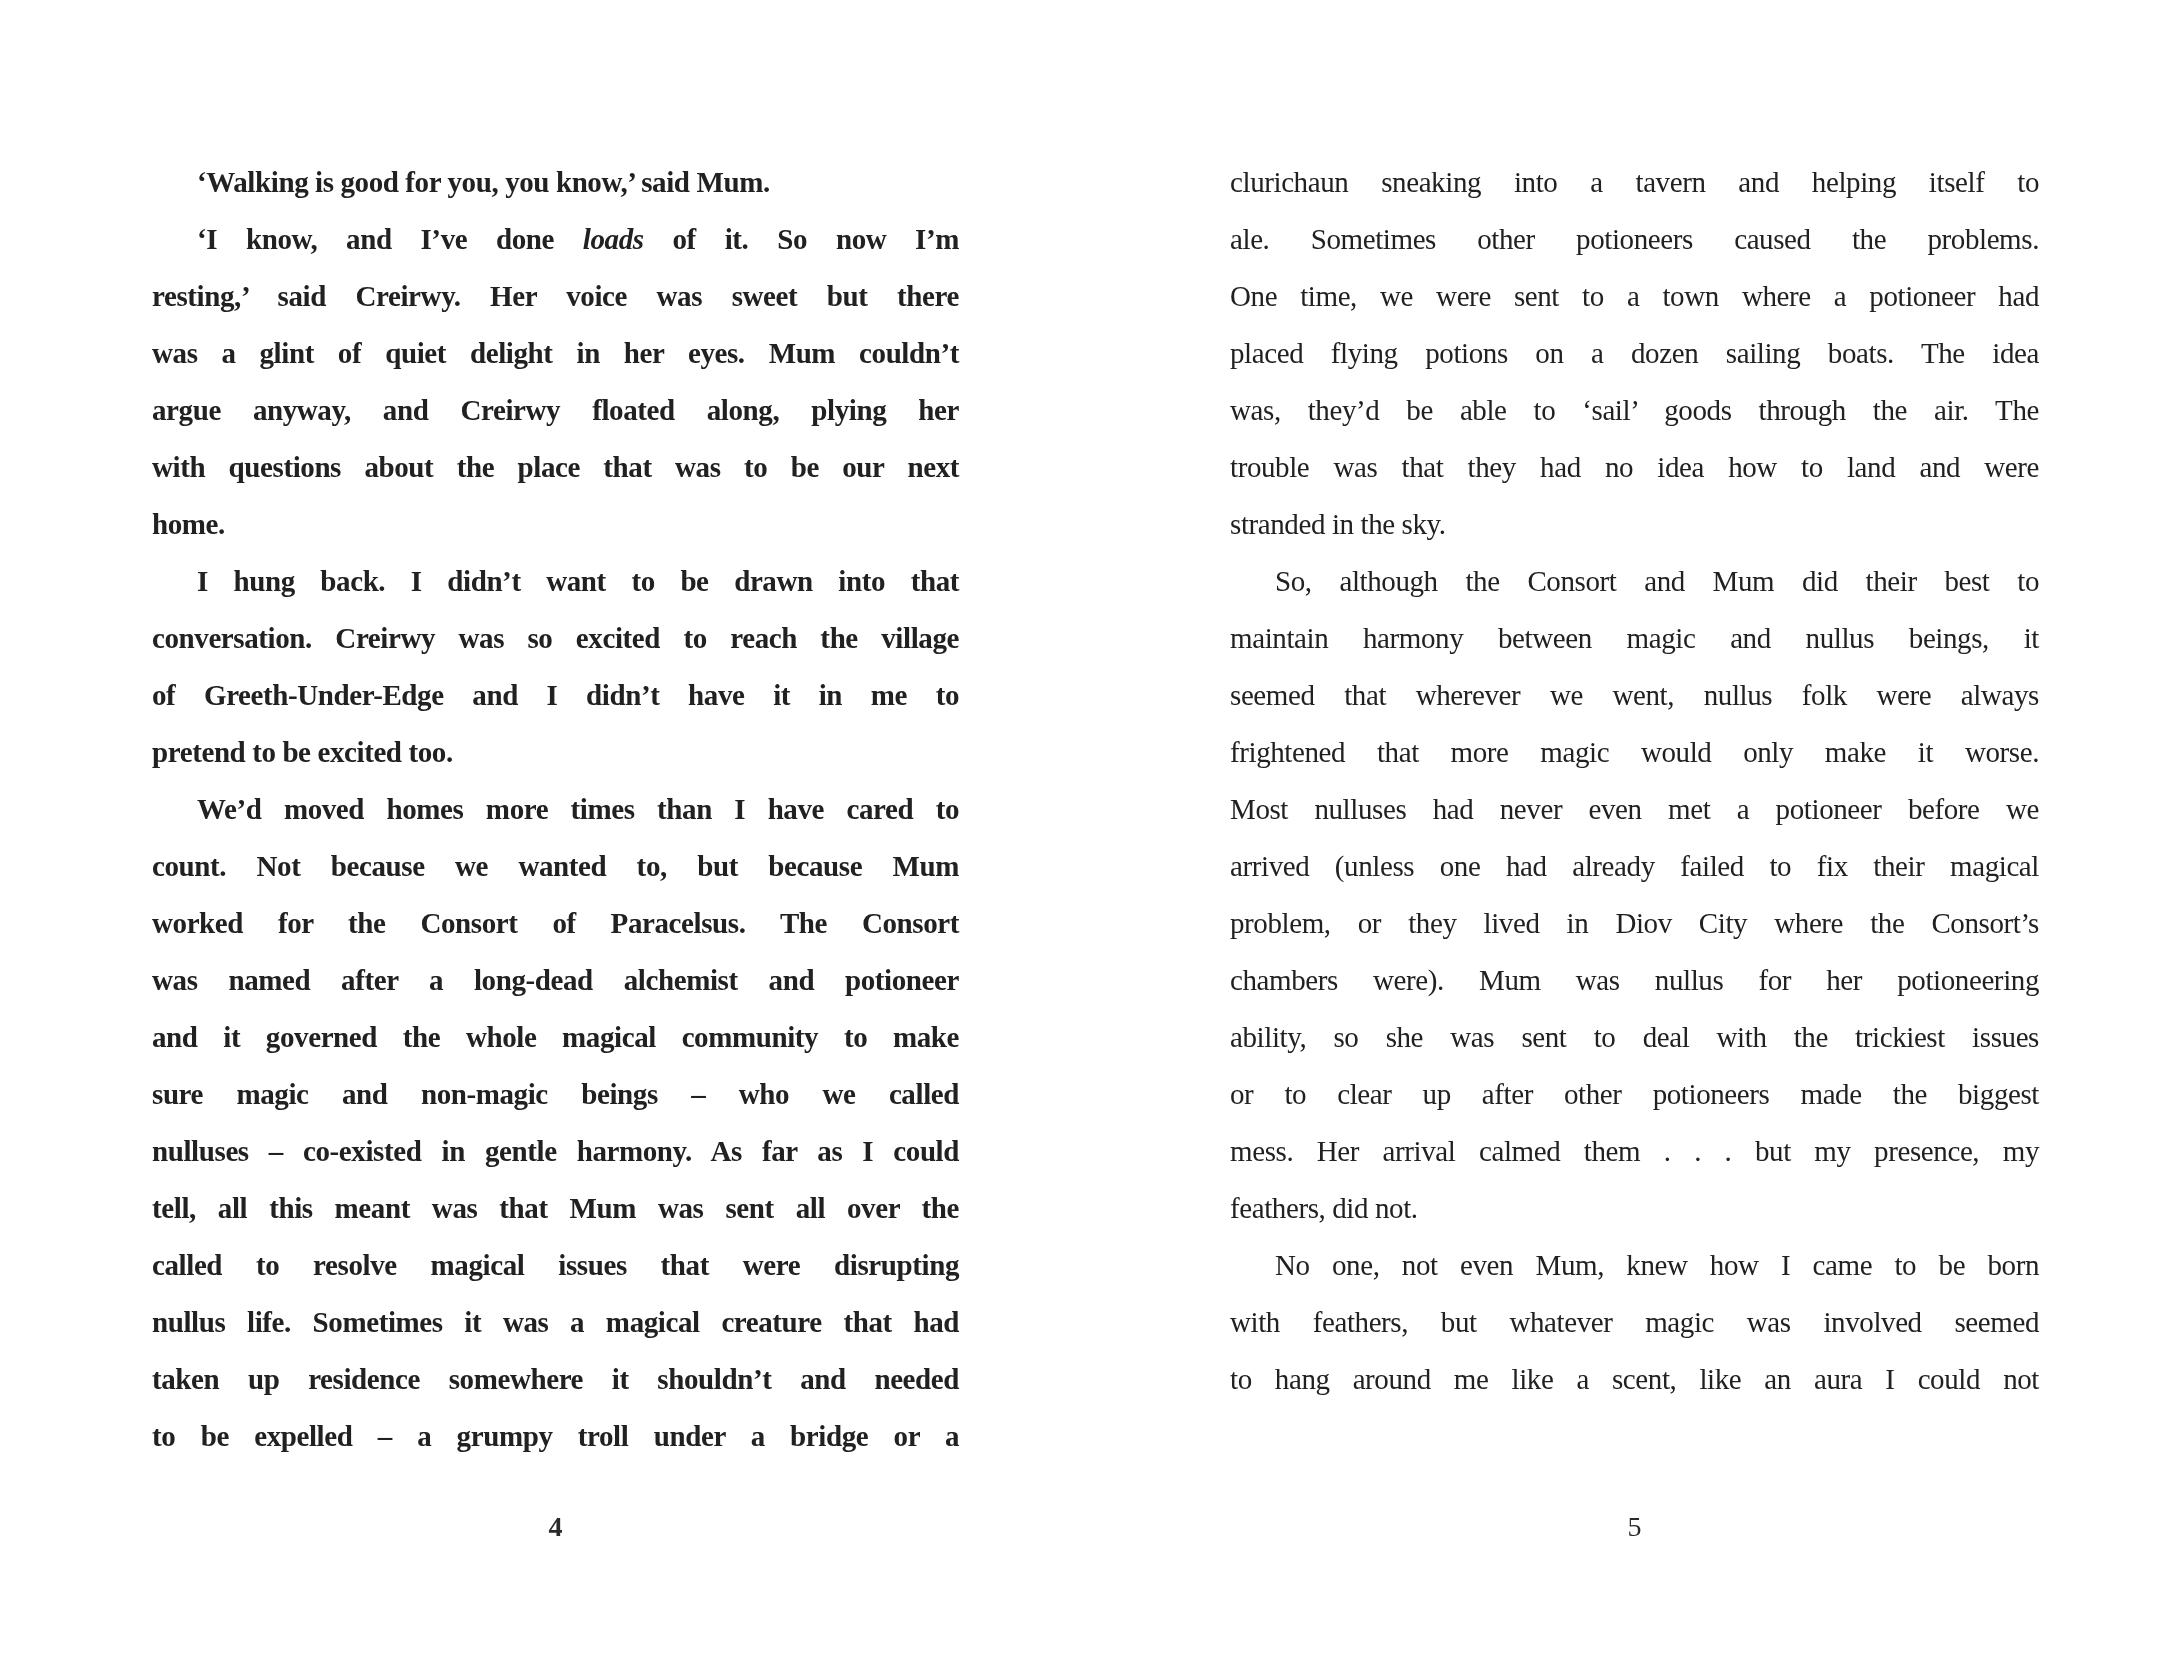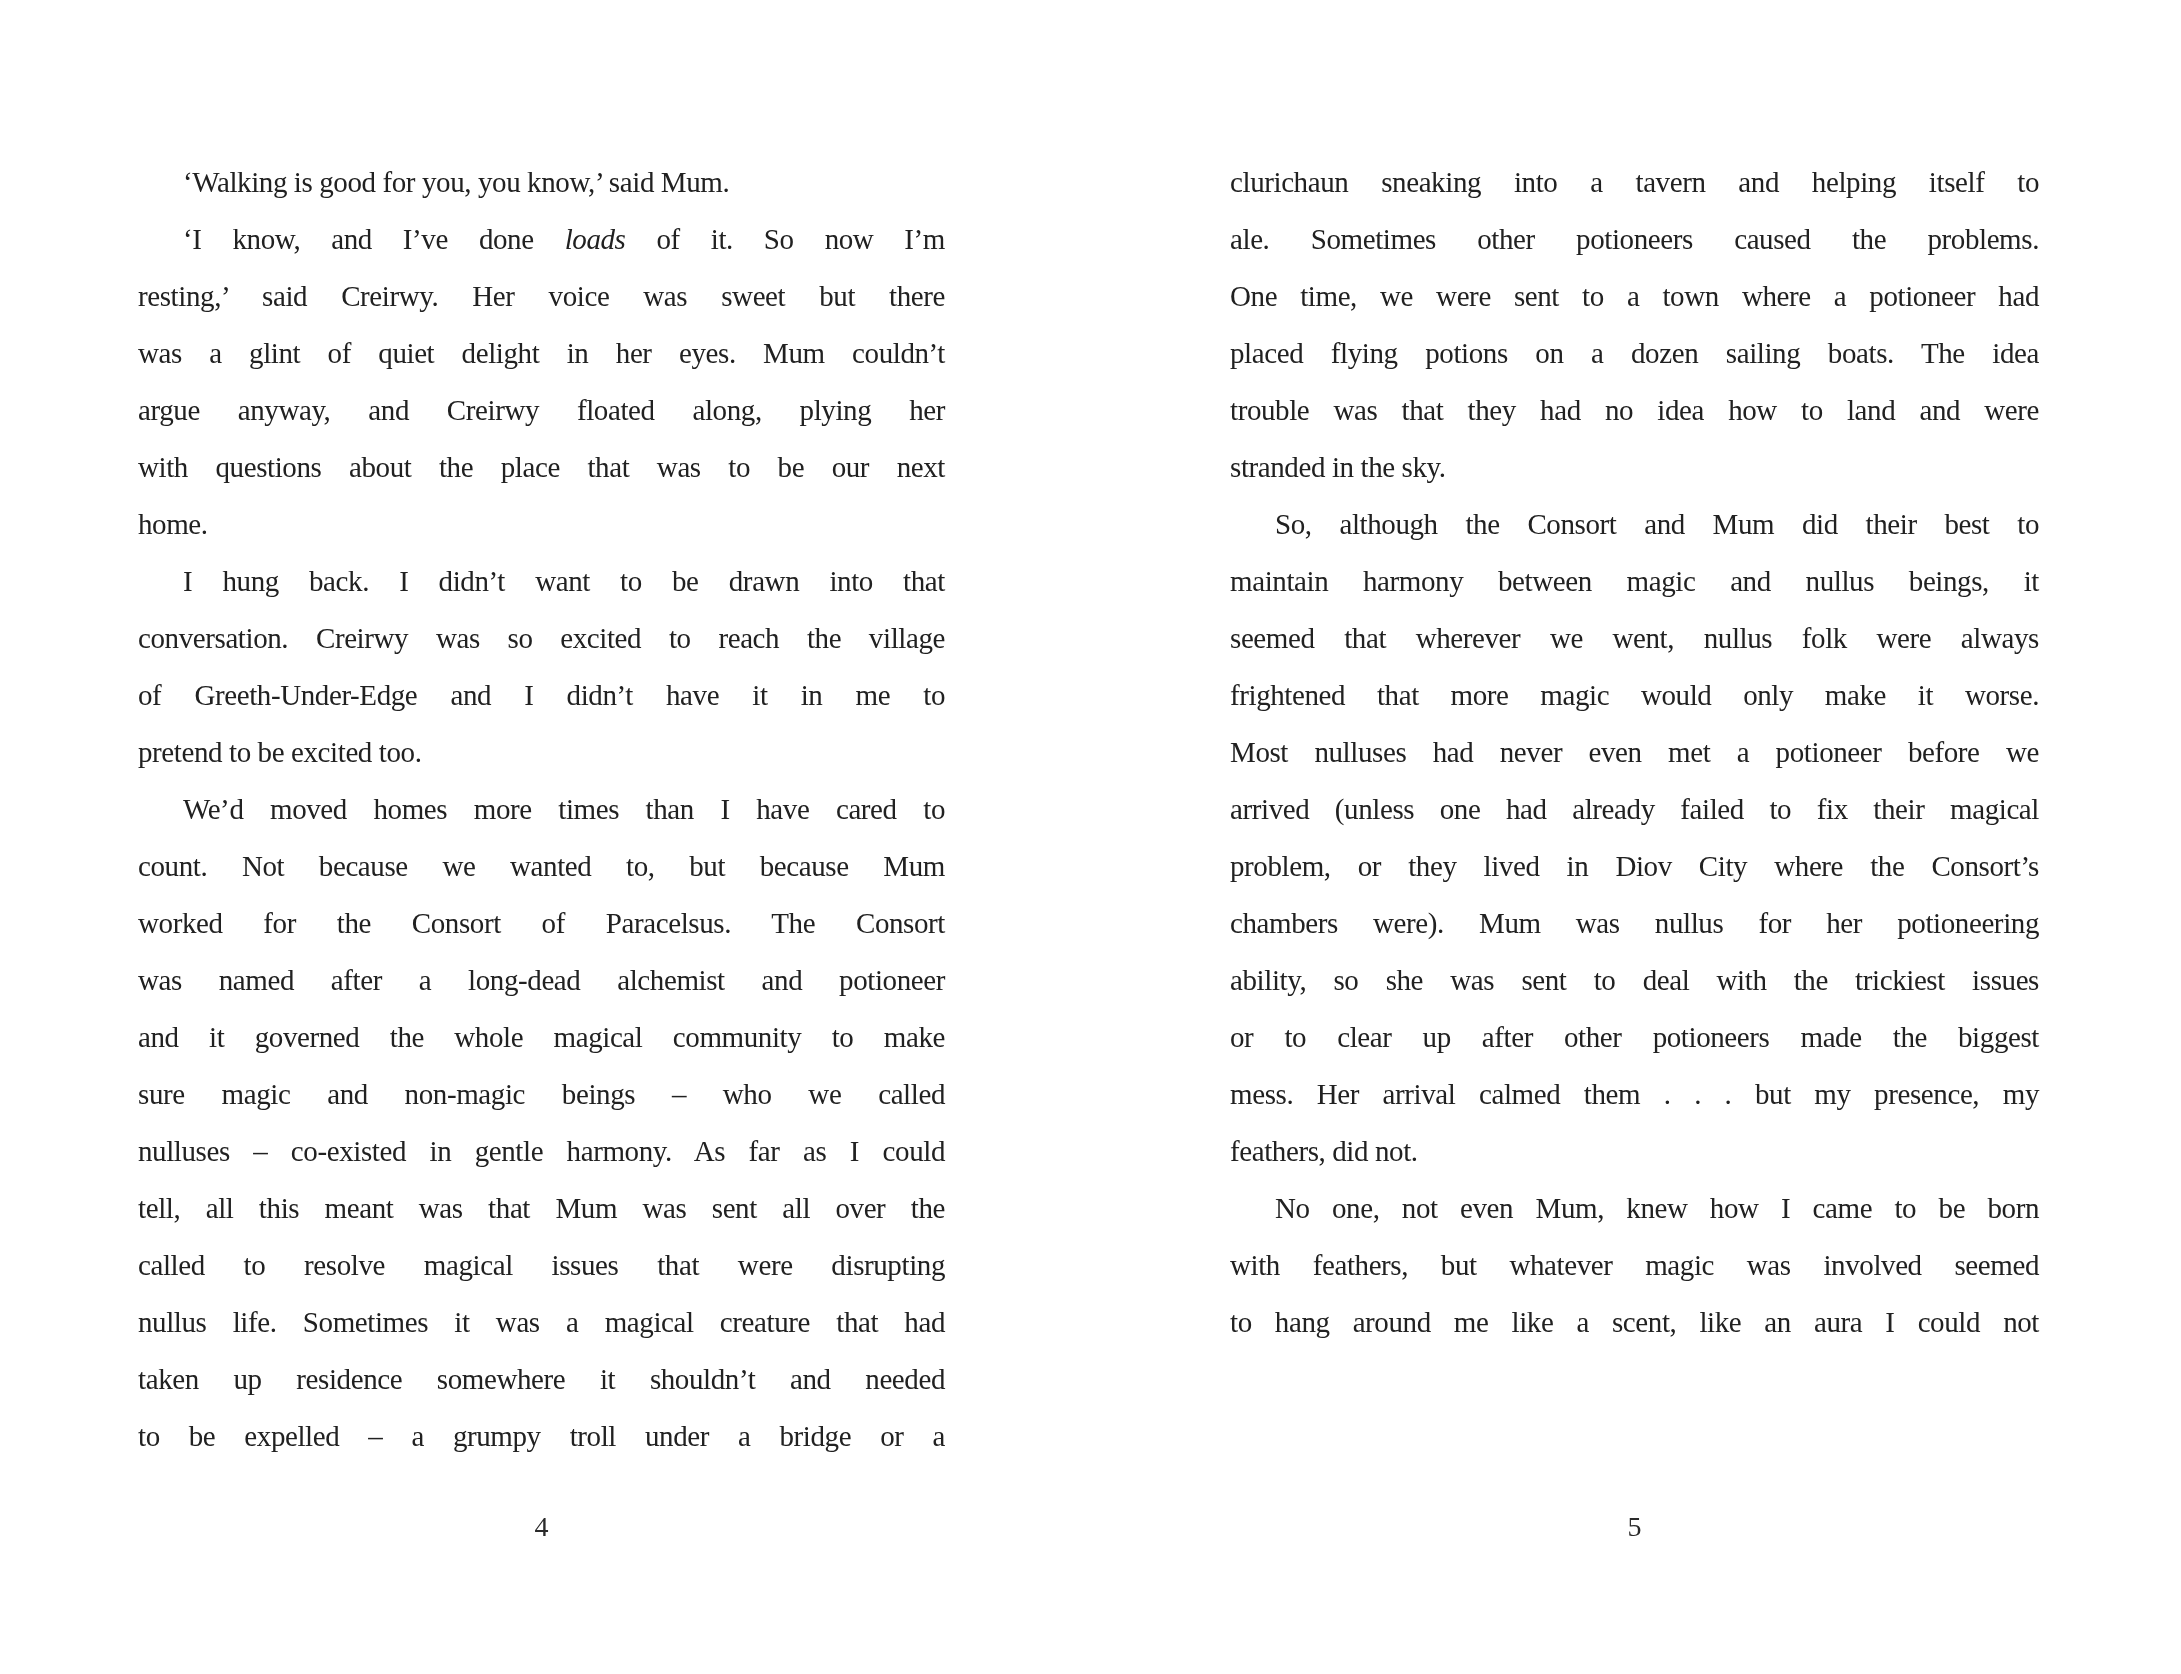--- a/index.html
+++ b/index.html
@@ -17,21 +17,21 @@
   .spread {
     position: absolute;
     inset: 0;
     background: #ffffff;
   }
   .page {
     position: absolute;
     top: 154px;
     height: 1455px;
   }
-  .page.left  { left: 138px;  width: 807px; }
+  .page.left  { left: 152px;  width: 807px; font-weight: bold; }
   .page.right { left: 1230px; width: 809px; }
   .text-block {
     width: 100%;
   }
   .line {
     font-size: 29px;
     line-height: 57px;
     height: 57px;
     color: #212121;
     letter-spacing: -0.4px;
@@ -94,20 +94,21 @@
       </div>
     <div class="pagenum">4</div>
   </section>
 
   <section class="page right">
     <div class="text-block">
         <div class="line">clurichaun sneaking into a tavern and helping itself to</div>
         <div class="line">ale. Sometimes other potioneers caused the problems.</div>
         <div class="line">One time, we were sent to a town where a potioneer had</div>
         <div class="line">placed flying potions on a dozen sailing boats. The idea</div>
+        <div class="line">was, they’d be able to ‘sail’ goods through the air. The</div>
         <div class="line">trouble was that they had no idea how to land and were</div>
         <div class="line noj">stranded in the sky.</div>
         <div class="line indent">So, although the Consort and Mum did their best to</div>
         <div class="line">maintain harmony between magic and nullus beings, it</div>
         <div class="line">seemed that wherever we went, nullus folk were always</div>
         <div class="line">frightened that more magic would only make it worse.</div>
         <div class="line">Most nulluses had never even met a potioneer before we</div>
         <div class="line">arrived (unless one had already failed to fix their magical</div>
         <div class="line">problem, or they lived in Diov City where the Consort’s</div>
         <div class="line">chambers were). Mum was nullus for her potioneering</div>

